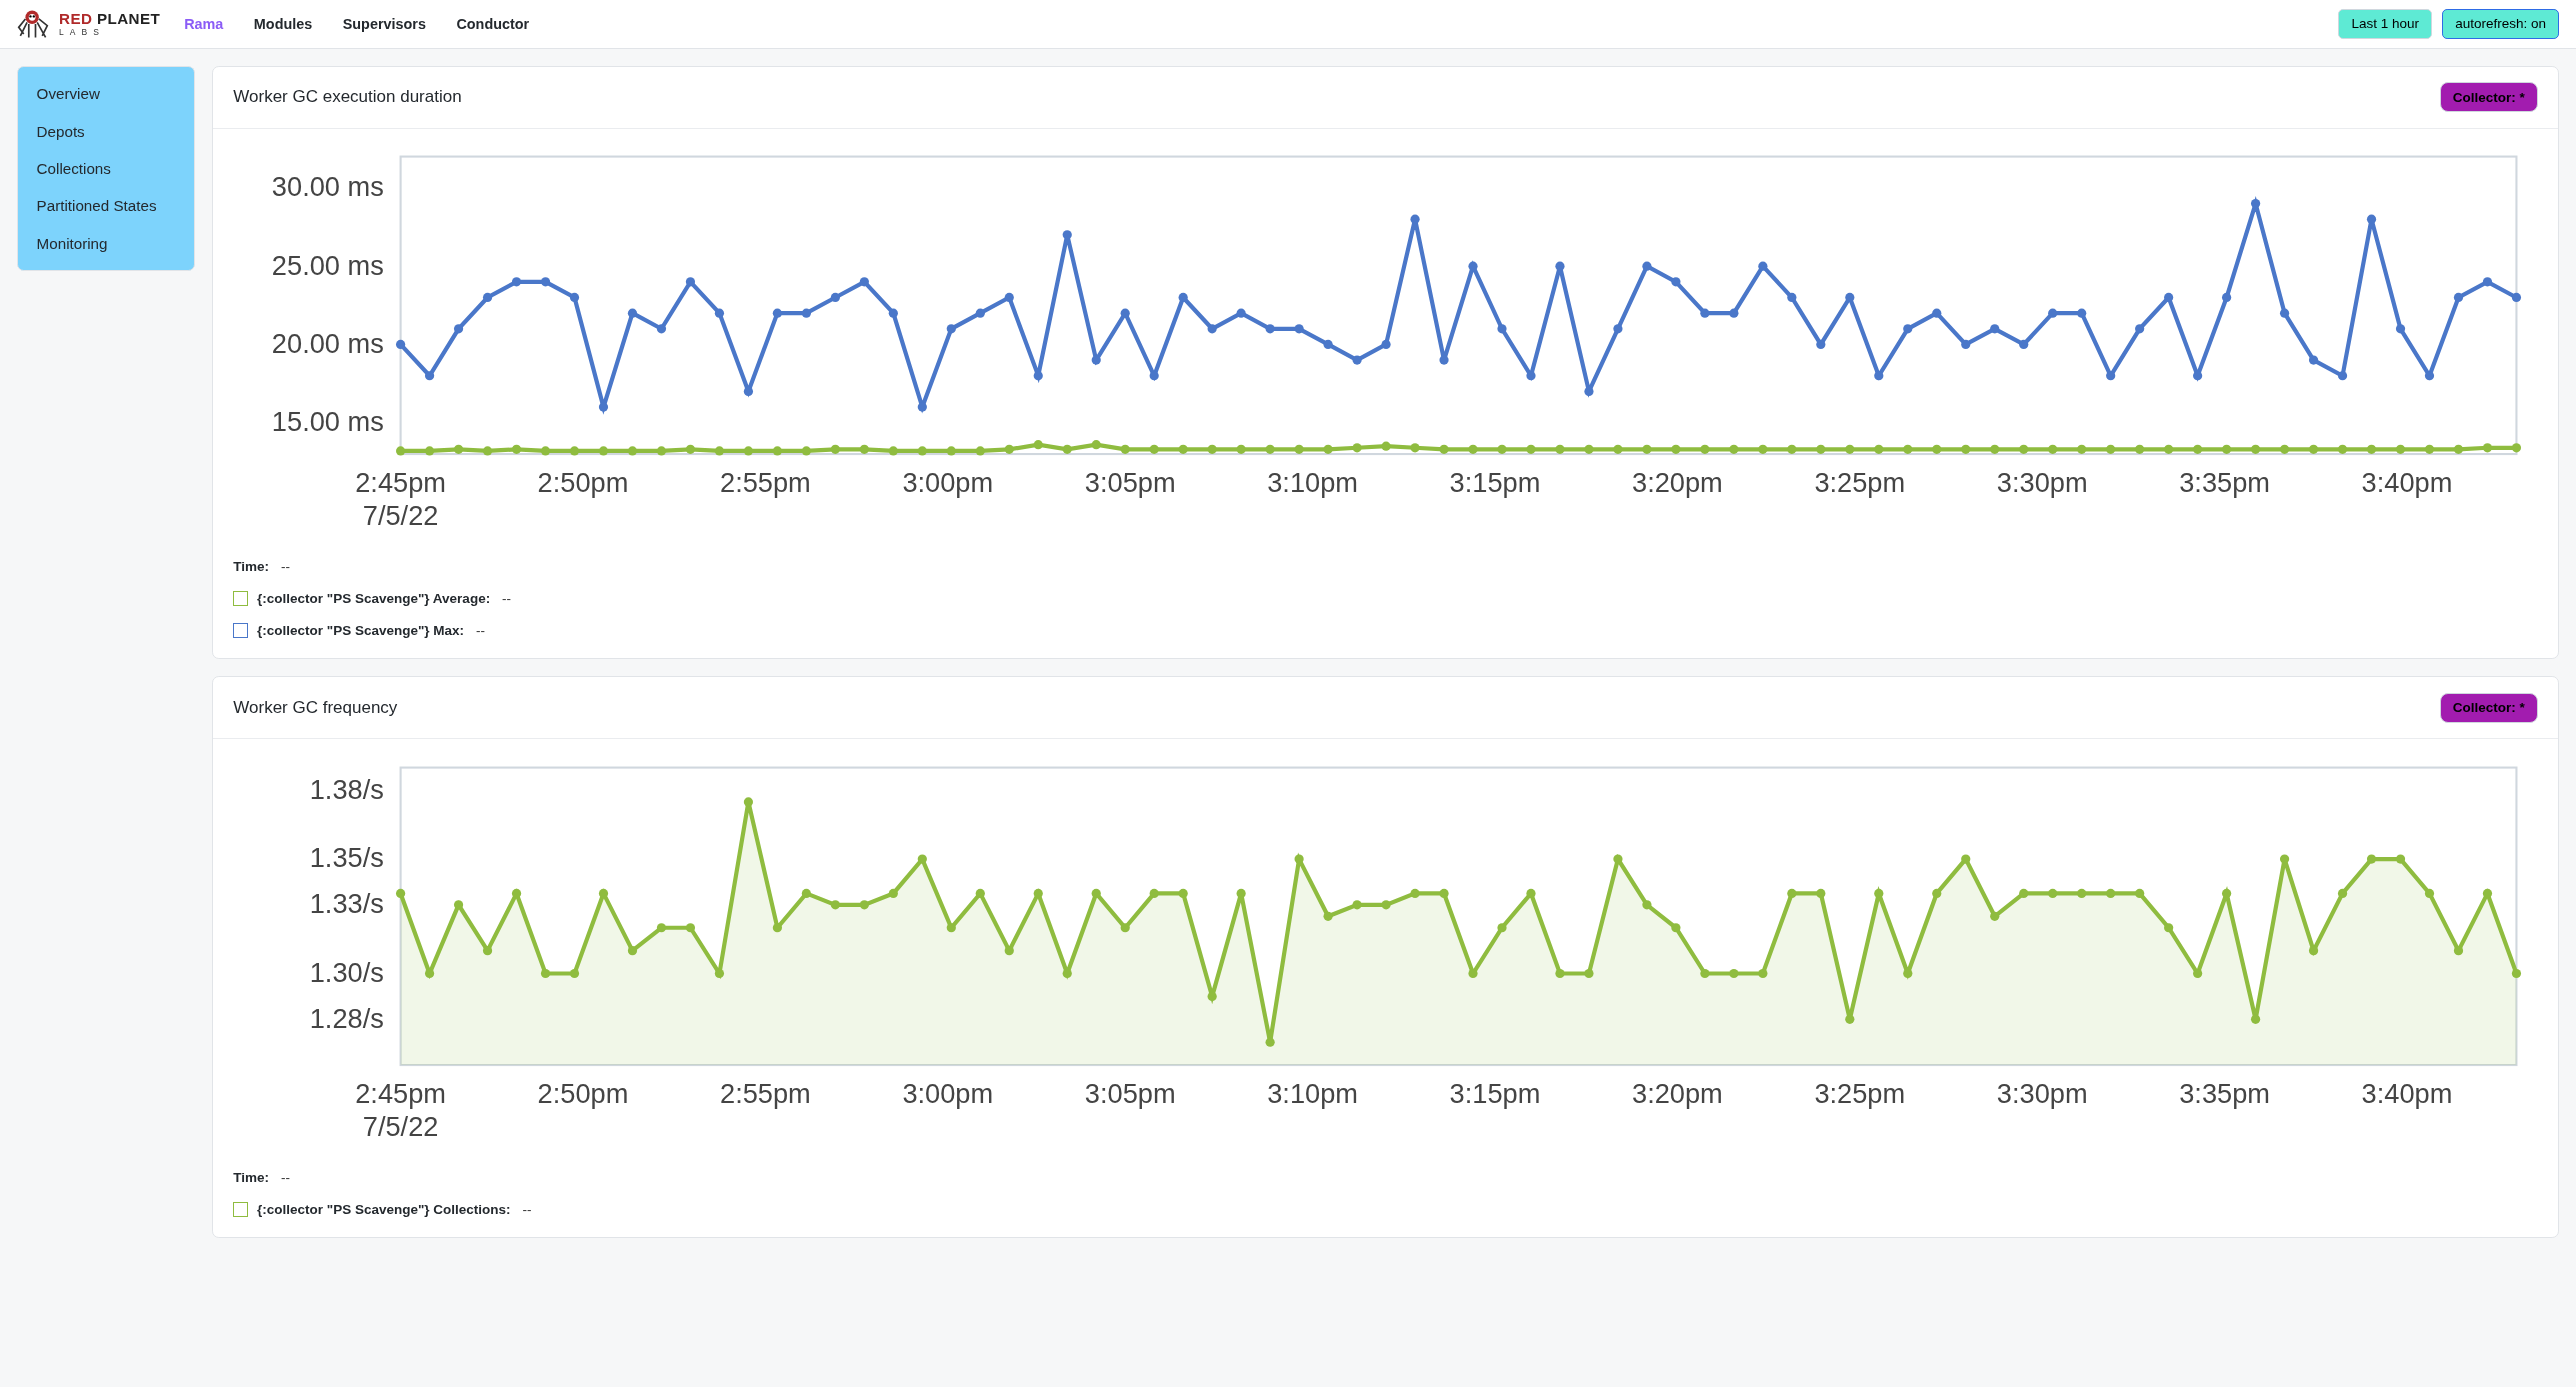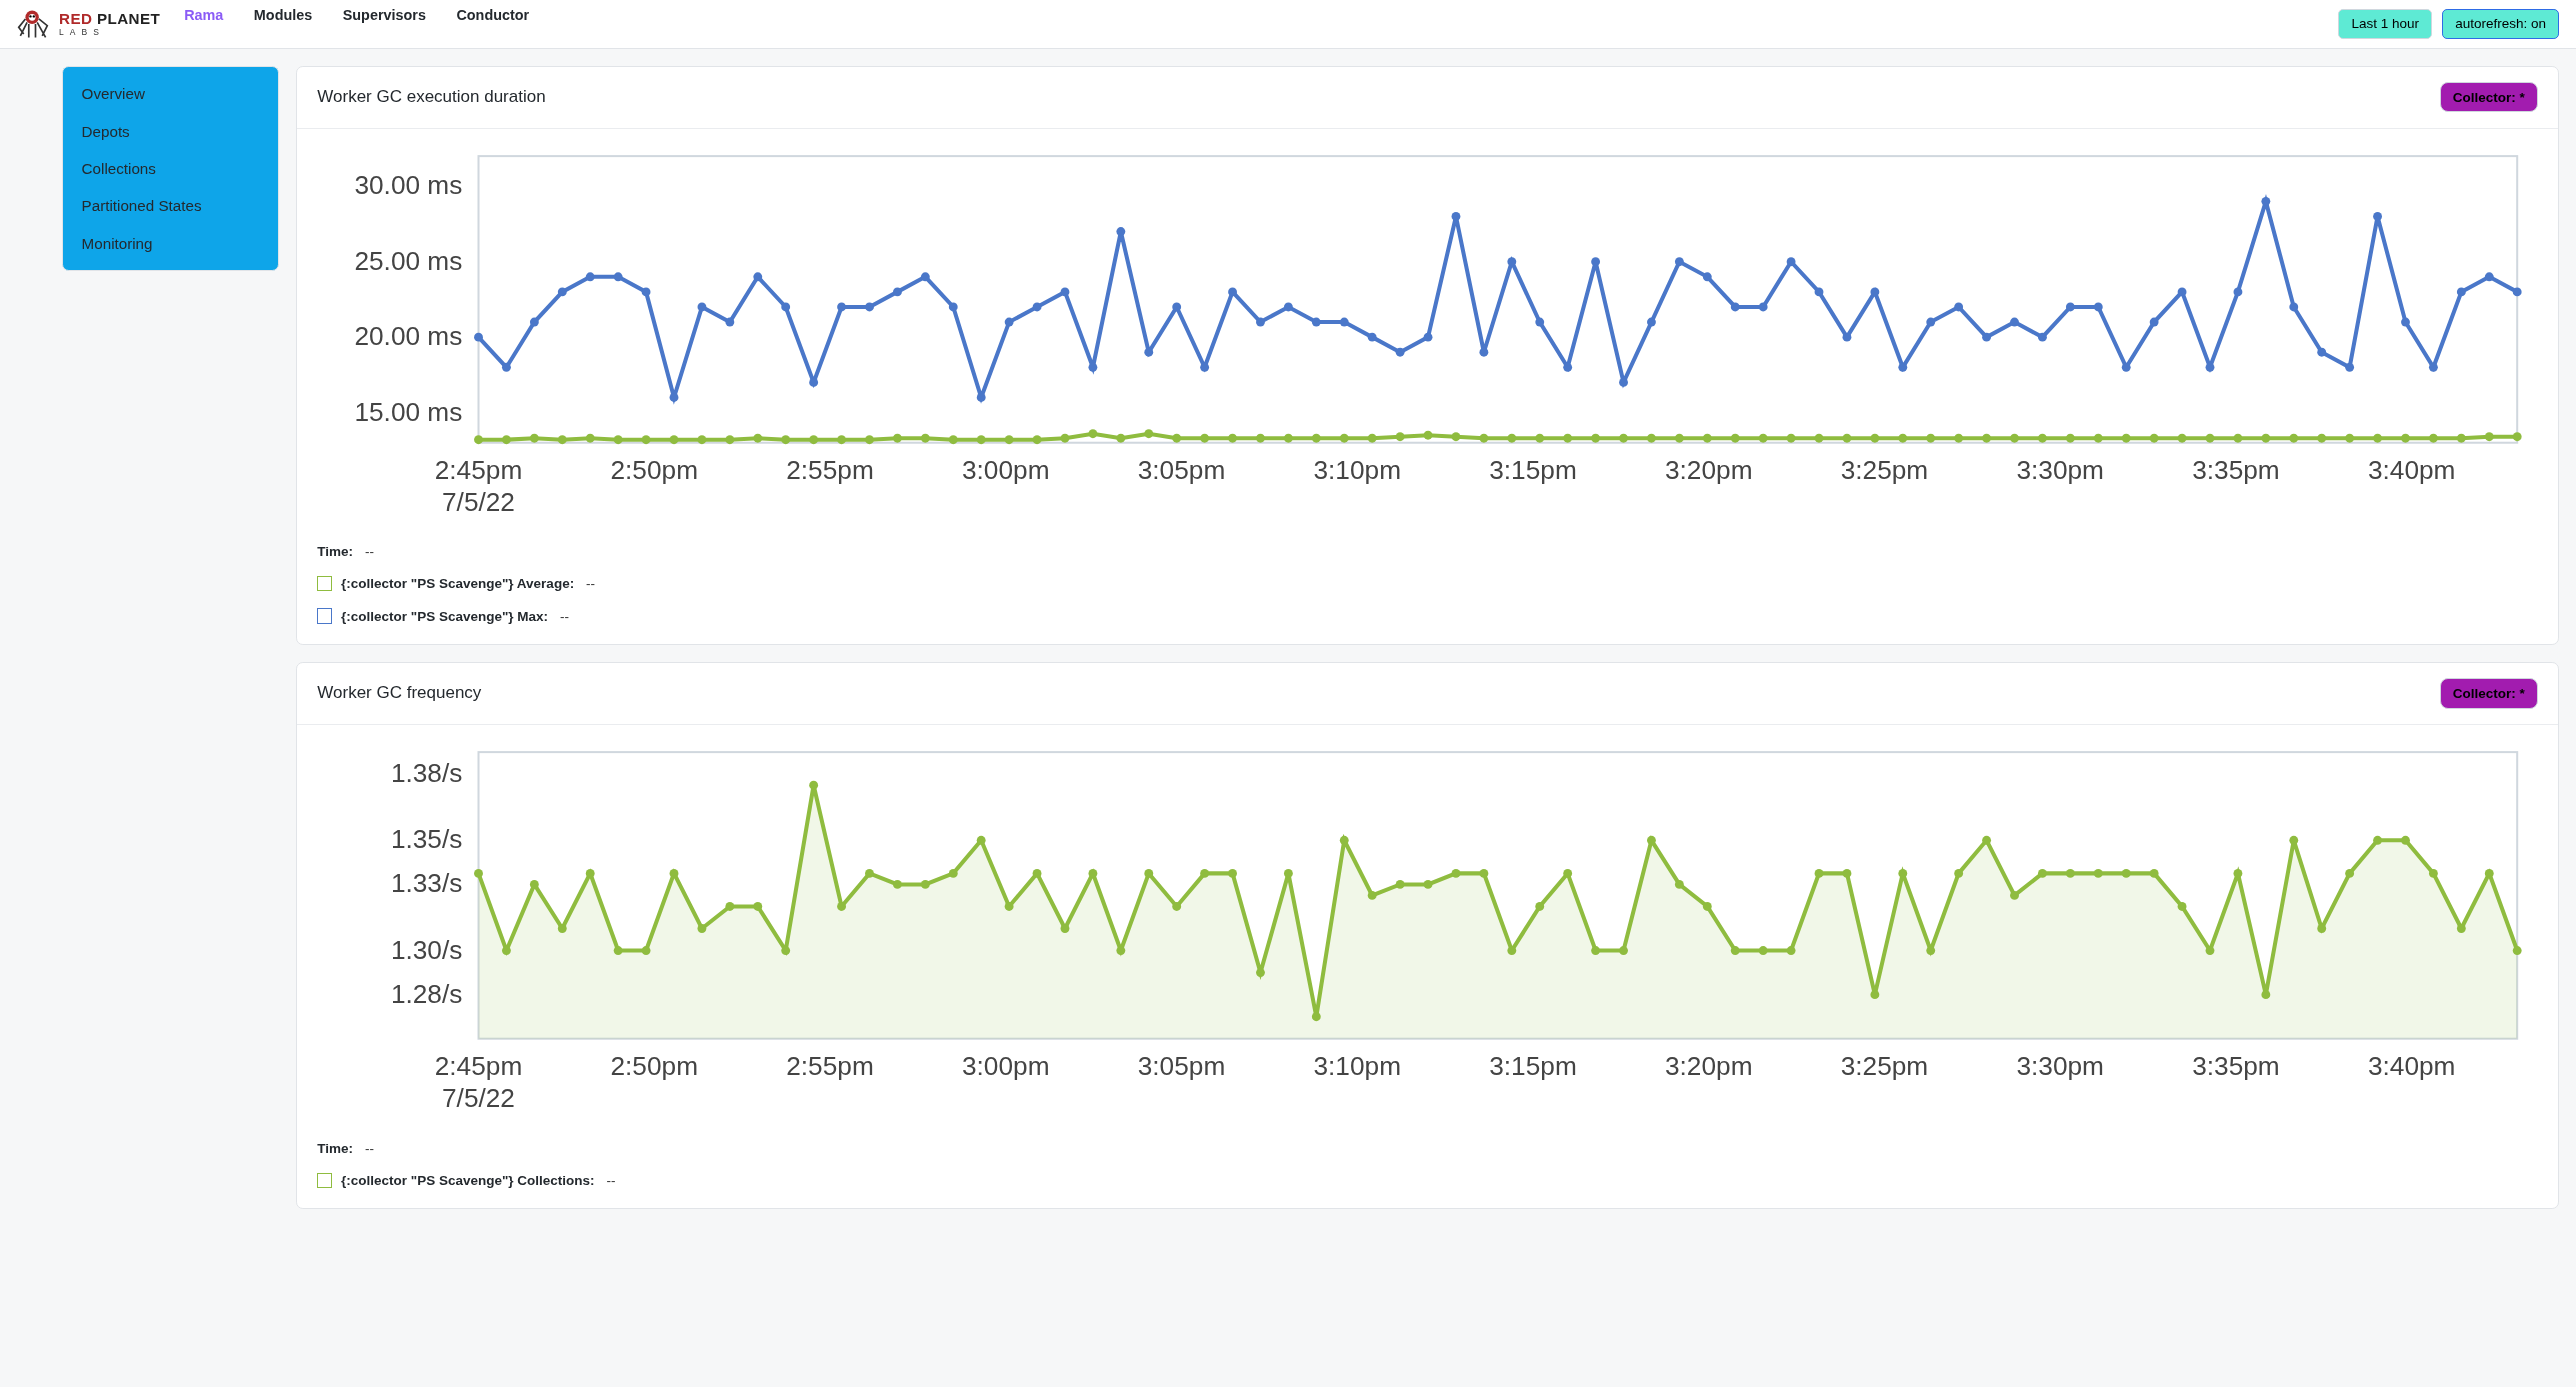--- a/index.html
+++ b/index.html
@@ -9,41 +9,41 @@
     color: #24292e;
     font-size: 13.5px;
   }
   
   .header {
     display: flex; align-items: center; justify-content: space-between;
     background: #fff;
     padding: 6.8px 17px;
     border-bottom: 0.8px solid #e1e4e8;
   }
-  .header-left { display: flex; align-items: flex-start; gap: 24px; }
+  .header-left { display: flex; align-items: center; gap: 24px; }
   .logo { display: flex; align-items: center; gap: 5.1px; }
   .logo-text { line-height: 1; }
   .logo-text .line1 { font-size: 15.2px; font-weight: 700; letter-spacing: 0.4px; }
   .logo-text .line1 .red { color: #b02a2a; }
   .logo-text .line1 .planet { color: #222; }
   .logo-text .line2 { font-size: 8.5px; letter-spacing: 6px; color: #333; margin-top:1.7px;}
   .nav { display: flex; gap: 30.5px; }
   .nav a { text-decoration: none; color: #24292e; font-weight: 600; font-size: 14.4px; }
   .nav a.active { color: #8b5cf6; }
   .header-right { display: flex; gap: 10.2px; }
   .btn {
     border: 0.8px solid #d0d7de; border-radius: 5.1px;
     padding: 6.8px 12px; font-size: 13.5px; background: #5eead4; cursor: pointer;
   }
   .btn.refresh { border: 1.7px solid #2e6be6; color: #000; }
   
   .layout { display: flex; align-items: flex-start; gap: 17px; padding: 17px; }
   .sidebar {
-    width: 217px; background: #0ea5e9; border-radius: 6.8px;
-    border: 0.8px solid #e1e4e8; padding: 8.5px 0; flex-shrink: 0; margin-left: 45px;
+    width: 178px; background: #7dd3fc; border-radius: 6.8px;
+    border: 0.8px solid #e1e4e8; padding: 8.5px 0; flex-shrink: 0;
   }
   .sidebar-item { padding: 10.2px 18.6px; font-size: 15.2px; color: #24292e; cursor: pointer; }
   .main { flex: 1; display: flex; flex-direction: column; gap: 17px; }
   .card {
     background: #fff; border: 0.8px solid #e1e4e8; border-radius: 6.8px;
     overflow: hidden;
   }
   .card-header {
     display: flex; justify-content: space-between; align-items: center;
     padding: 15.2px 20.3px; border-bottom: 0.8px solid #eaecef;

